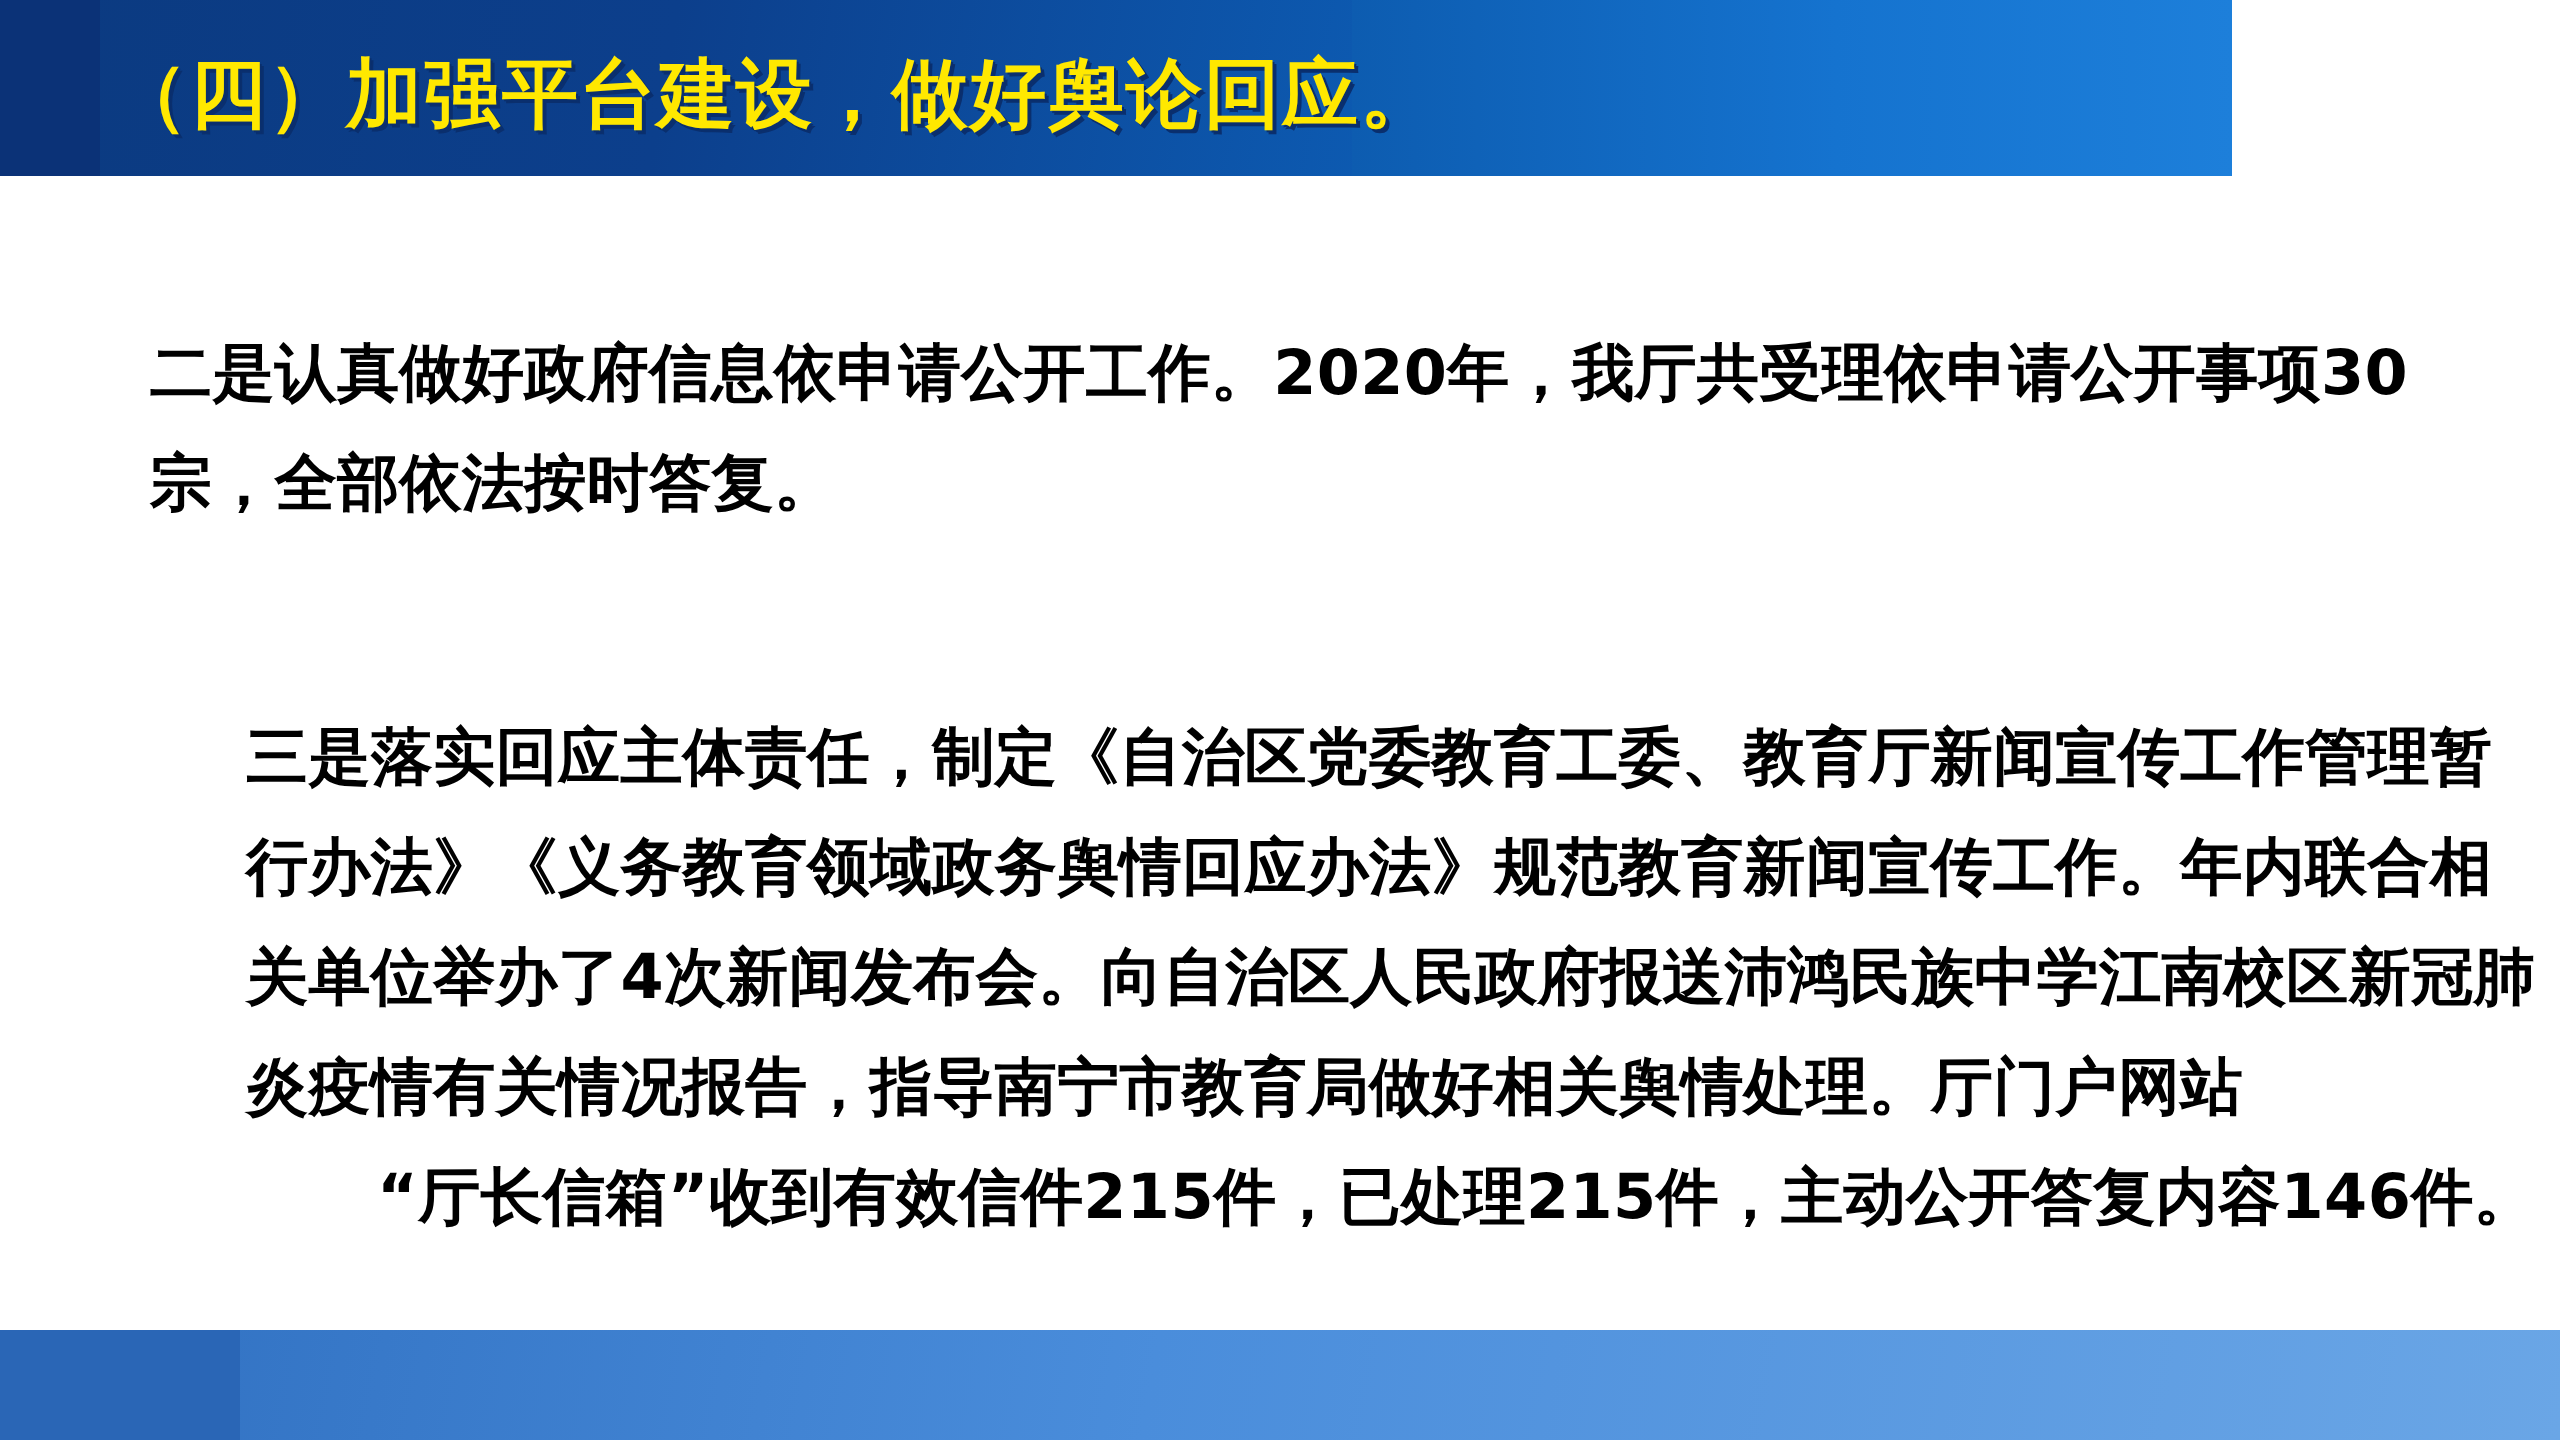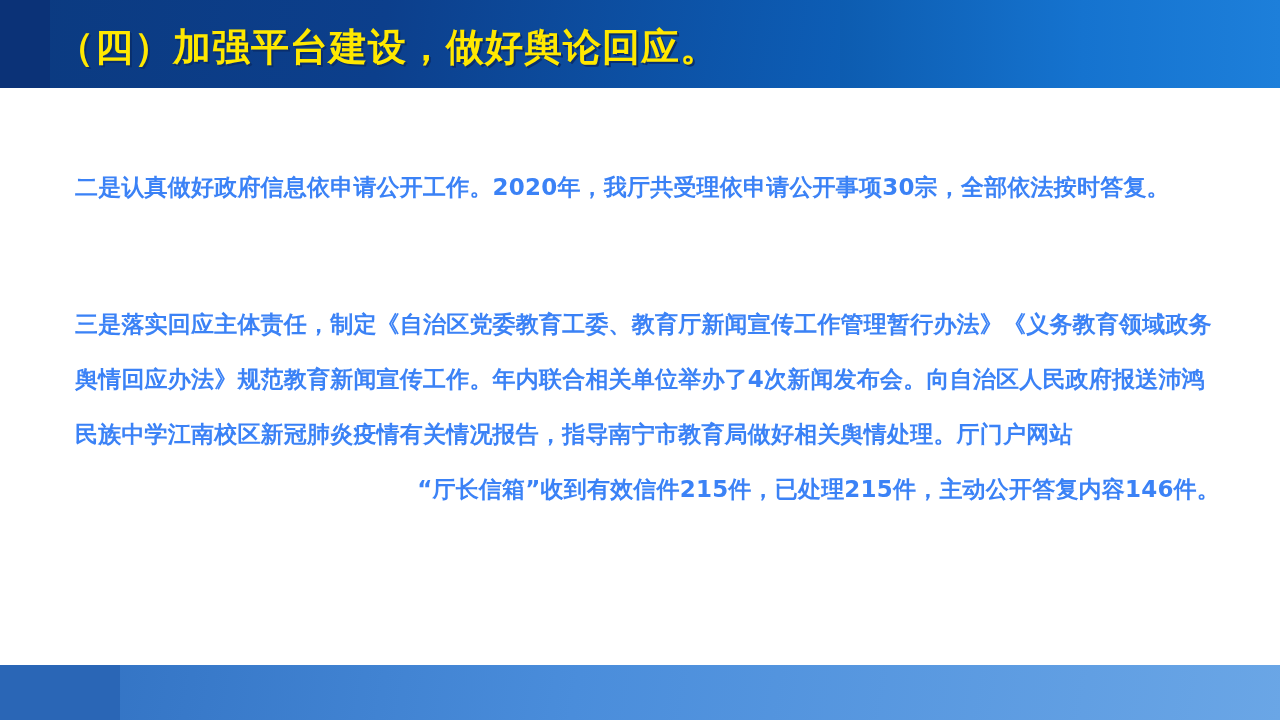--- a/index.html
+++ b/index.html
@@ -19,21 +19,21 @@
     height: 720px;
     background: #ffffff;
     overflow: hidden;
   }
 
   
   .banner {
     position: absolute;
     left: 0;
     top: 0;
-    width: 1280px;
+    width: 1116px;
     height: 88px;
     background: linear-gradient(100deg, #0b3a80 0%, #0c3f8c 30%, #0d63bd 72%, #1573cf 100%);
   }
   .banner-accent {
     position: absolute;
     left: 0;
     top: 0;
     width: 50px;
     height: 88px;
     background: #0b3277;
@@ -70,33 +70,34 @@
   }
 
   
   .content {
     position: absolute;
     left: 75px;
     top: 160px;
     width: 1140px;
   }
   .para {
-    color: #3b82f6;
+    color: #000000;
     font-weight: bold;
-    font-size: 23px;
+    font-size: 31px;
     line-height: 55px;
     letter-spacing: 0.2px;
     font-family: "DejaVu Sans", "Liberation Sans", sans-serif;
   }
   .para.p1 {
     width: 1155px;
   }
   .para.p2 {
     margin-top: 82px;
     width: 1145px;
+    margin-left: 48px;
   }
   .para.p2 .lastline {
     display: block;
     text-align: right;
   }
 
   
   .footer {
     position: absolute;
     left: 0;

